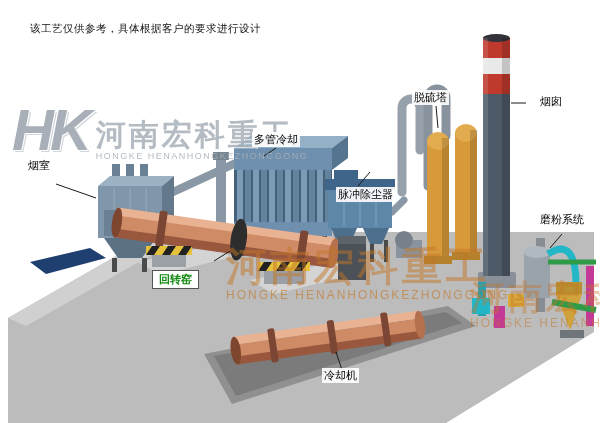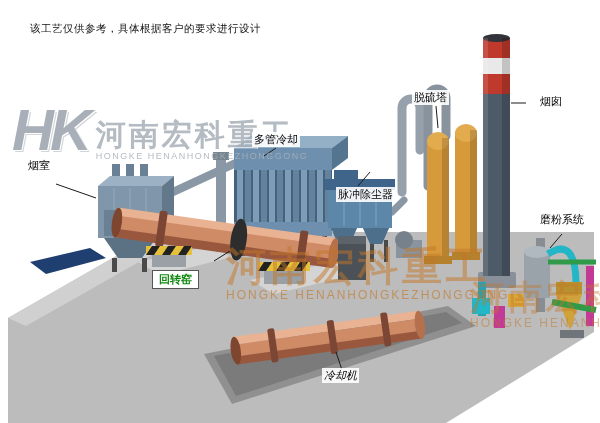--- a/index.html
+++ b/index.html
@@ -248,15 +248,15 @@
     <div class="en">HONGKE HENANHONGKE</div>
   </div>
 
   <div class="lbl" style="left:26px; top:158px;">烟室</div>
   <div class="lbl lbl-kiln" style="left:152px; top:256px;margin-top:14px;">回转窑</div>
   <div class="lbl" style="left:252px; top:132px;">多管冷却</div>
   <div class="lbl" style="left:336px; top:156px;margin-top:31px;">脉冲除尘器</div>
   <div class="lbl" style="left:412px; top:90px;">脱硫塔</div>
   <div class="lbl" style="left:538px; top:94px;">烟囱</div>
   <div class="lbl" style="left:538px; top:212px;">磨粉系统</div>
-  <div class="lbl" style="left:322px; top:368px;font-style:italic;">冷却机</div>
+  <div class="lbl" style="left:322px; top:368px;">冷却机</div>
 
 </div>
 
 </body></html>

